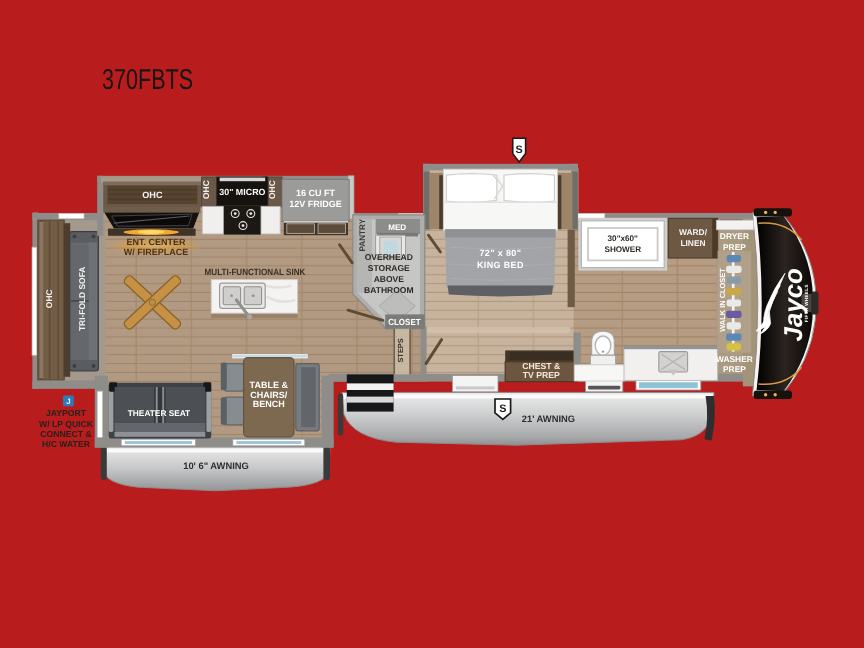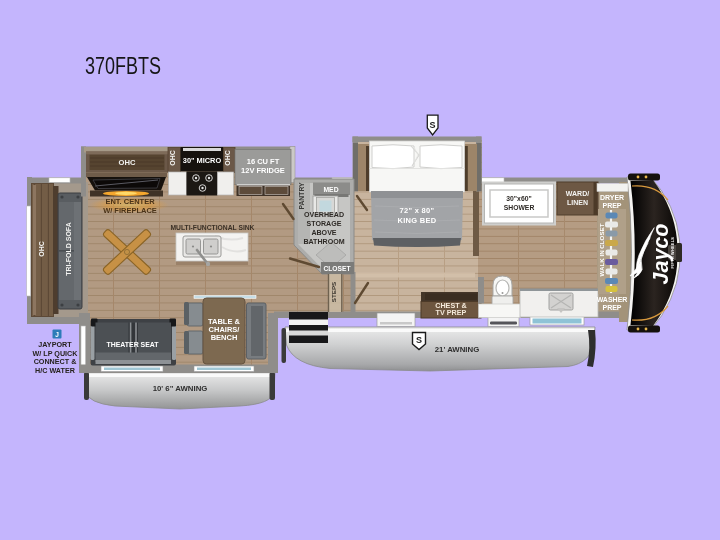--- a/index.html
+++ b/index.html
@@ -1,16 +1,16 @@
 <!DOCTYPE html>
 <html><head>
 <meta charset="utf-8">
 <style>
   html,body{margin:0;padding:0;background:#ffffff;}
-  .page{position:relative;width:720px;height:540px;background:#c4b5fd;overflow:hidden;}
+  .page{position:relative;width:720px;height:540px;background:#b91c1c;overflow:hidden;}
   svg{position:absolute;left:0;top:0;}
   text{font-family:"Liberation Sans",sans-serif;}
 </style>
 </head>
 <body>
 <div class="page">
 <svg width="720" height="540" viewBox="0 0 720 540">
 <defs>
   <pattern id="floorMain" width="46" height="7.4" patternUnits="userSpaceOnUse">
     <rect width="46" height="7.4" fill="#b29a82"></rect>

